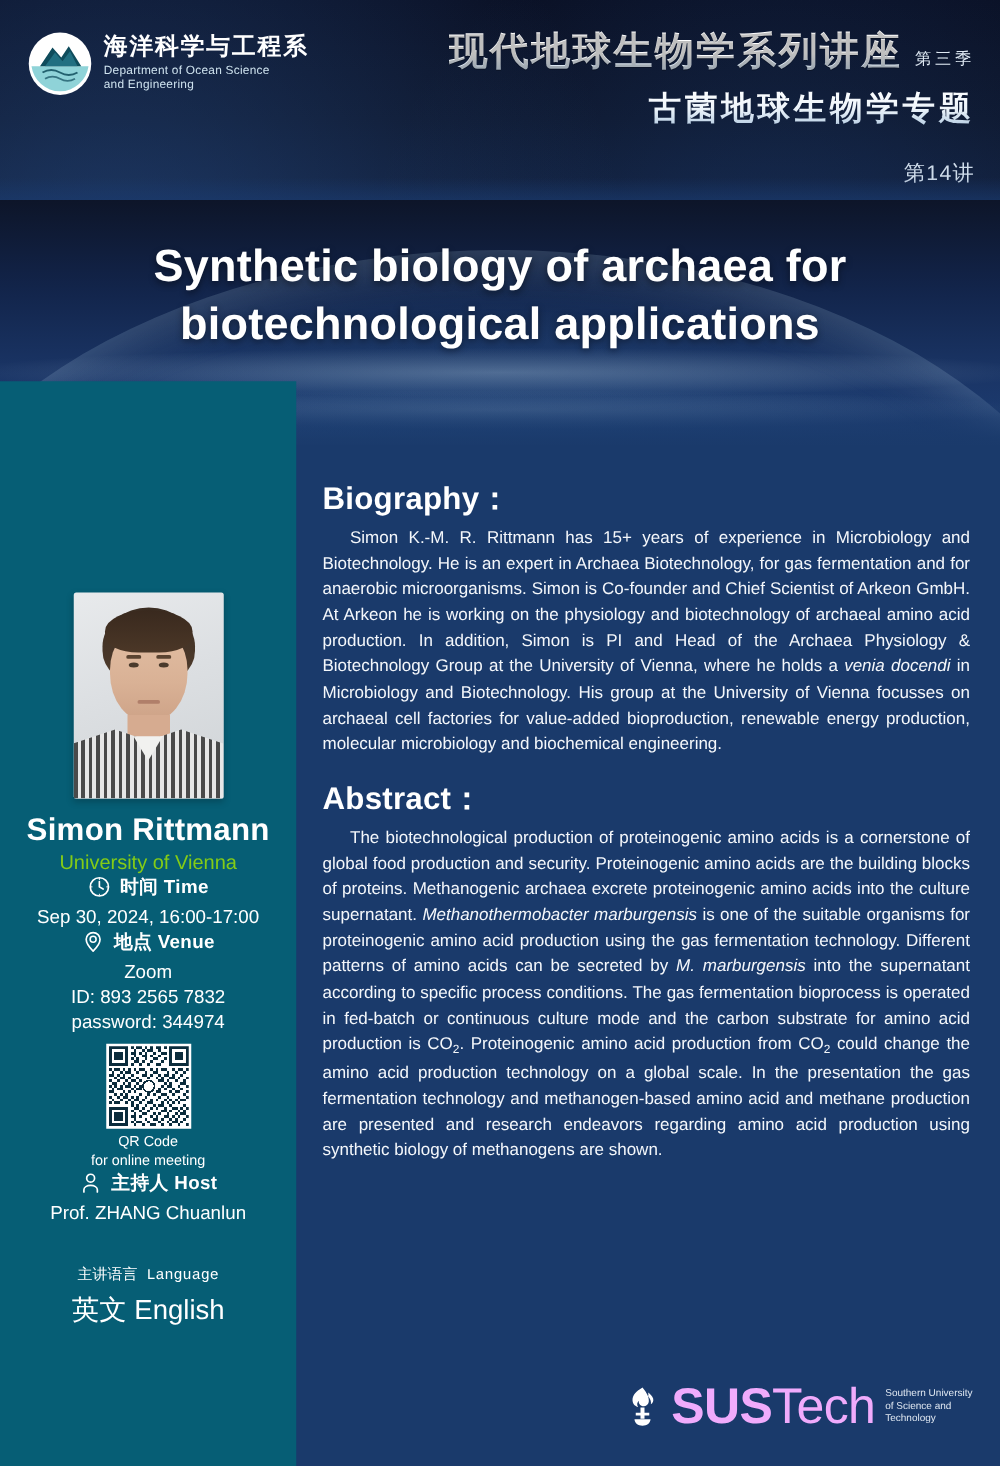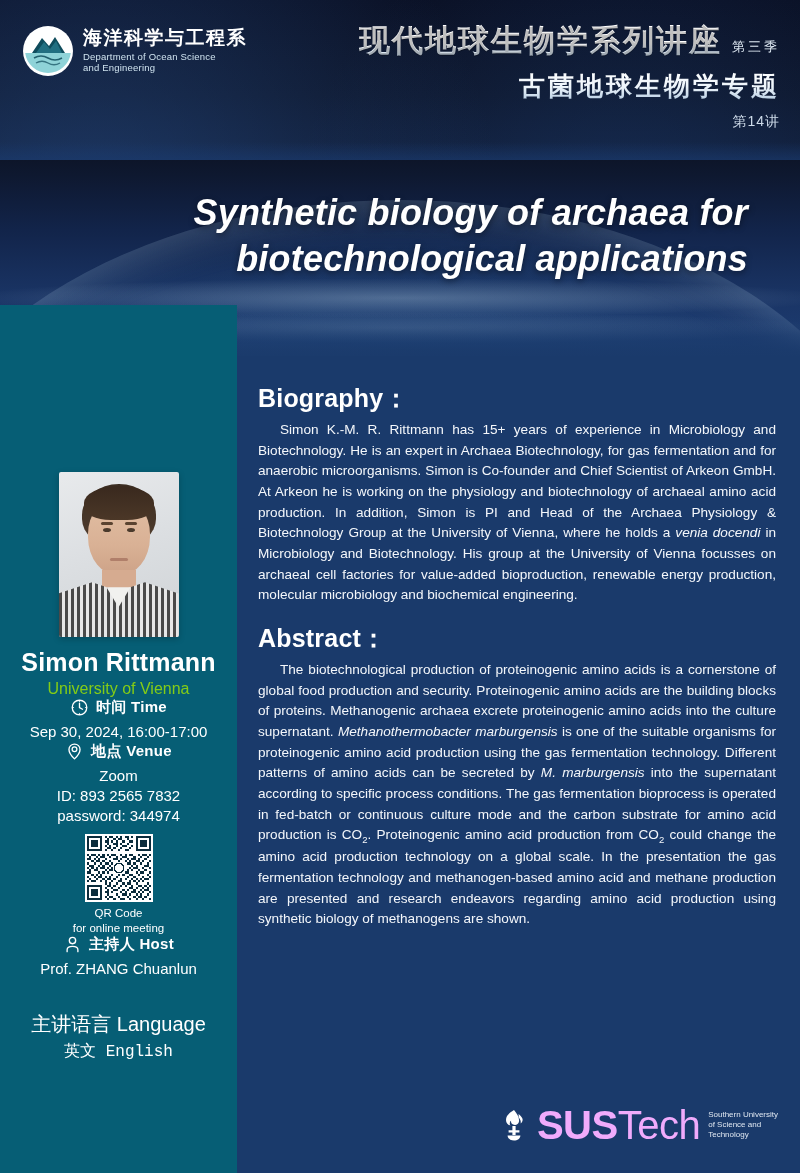--- a/index.html
+++ b/index.html
@@ -45,21 +45,21 @@
     text-shadow:0 1px 0 rgba(0,0,0,.25);
     font-family:"Liberation Sans","DejaVu Sans",sans-serif;
   }
   .series-season { font-size:13px; color:#dfe9f3; letter-spacing:3px; font-weight:500; }
   .series-sub {
     margin-top:7px; font-size:26px; font-weight:bold; letter-spacing:3px;
     background:linear-gradient(180deg,#ffffff 0%,#eef5fb 50%,#aac4dd 100%);
     -webkit-background-clip:text; background-clip:text; color:transparent;
     font-family:"Liberation Sans","DejaVu Sans",sans-serif;
   }
-  .series-num { margin-top:9px; font-size:14px; color:#cfdcea; letter-spacing:1px; }
+  .series-num { margin-top:23px; font-size:17px; color:#cfdcea; letter-spacing:1px; }
 
   
   .hero {
     position:absolute; left:0; top:160px; width:800px; height:200px;
     background:
       radial-gradient(ellipse 120% 95% at 50% 155%, rgba(150,195,225,.60) 0%, rgba(70,130,180,.45) 22%, rgba(30,70,125,.35) 45%, rgba(14,30,62,0) 72%),
       radial-gradient(ellipse 70% 50% at 28% 120%, rgba(180,210,230,.35) 0%, rgba(40,90,150,0) 60%),
       radial-gradient(ellipse 60% 45% at 80% 125%, rgba(120,175,215,.30) 0%, rgba(40,90,150,0) 60%),
       linear-gradient(180deg,#0d1529 0%, #12244a 35%, #1a3566 70%, #1d3d74 100%);
     overflow:hidden;
@@ -75,26 +75,25 @@
     border-radius:50% 50% 0 0 / 100% 100% 0 0;
     background:radial-gradient(ellipse at 50% 100%, rgba(120,175,215,.35) 0%, rgba(60,120,175,.18) 40%, rgba(30,70,130,0) 70%);
     box-shadow: inset 0 10px 38px rgba(200,230,250,.22);
   }
   .hero::after{
     content:""; position:absolute; left:0; right:0; bottom:0; height:46px;
     background:linear-gradient(180deg, rgba(26,58,107,0) 0%, rgba(26,58,107,.92) 80%, #1a3a6b 100%);
   }
 
   .hero-title {
-    position:absolute; left:0; top:190px; width:800px; text-align:right;
+    position:absolute; left:0; top:190px; width:800px; text-align:center;
     color:#fff; font-weight:bold; font-size:36px; line-height:1.28;
     letter-spacing:.2px; text-shadow:0 2px 6px rgba(0,0,0,.45);
     padding:0 52px; z-index:3;
     font-family:"Liberation Sans","DejaVu Sans",sans-serif;
-    font-style:italic;
   }
 
   
   .body-blue {
     position:absolute; left:0; top:356px; width:800px; height:817px;
     background:#1a3a6b;
   }
 
   
   .sidebar {
@@ -526,22 +525,22 @@
         <svg width="19" height="19" viewBox="0 0 24 24">
           <circle cx="12" cy="7" r="4" fill="none" stroke="#ffffff" stroke-width="1.7"></circle>
           <path d="M5.2 21 v-2.3 c0-2.6 3-4.4 6.8-4.4 s6.8 1.8 6.8 4.4 V21" fill="none" stroke="#ffffff" stroke-width="1.7" stroke-linecap="round"></path>
         </svg>
         <span>主持人 Host</span>
       </div>
       <div class="info-body">Prof. ZHANG Chuanlun</div>
     </div>
 
     <div class="info-block" style="margin-top:26px;">
-      <div class="info-body" style="font-size:20px;">主讲语言 Language</div>
-      <div class="info-body" style="font-size:16px;font-family:Liberation Mono, monospace;">英文 English</div>
+      <div class="info-body" style="font-size:12px;font-family:Liberation Mono, monospace;">主讲语言 Language</div>
+      <div class="info-body" style="font-size:22px;">英文 English</div>
     </div>
   </div>
 
   <div class="content">
 
     <div class="sec-title">Biography：</div>
     <div class="sec-body">
       <span class="indent"></span><span>Simon K.-M. R. Rittmann has 15+ years of experience in Microbiology and Biotechnology. He is an expert in Archaea Biotechnology, for gas fermentation and for anaerobic microorganisms. Simon is Co-founder and Chief Scientist of Arkeon GmbH. At Arkeon he is working on the physiology and biotechnology of archaeal amino acid production. In addition, Simon is PI and Head of the Archaea Physiology &amp; Biotechnology Group at the University of Vienna, where he holds a </span><i>venia docendi</i><span> in Microbiology and Biotechnology. His group at the University of Vienna focusses on archaeal cell factories for value-added bioproduction, renewable energy production, molecular microbiology and biochemical engineering.</span>
     </div>
 

